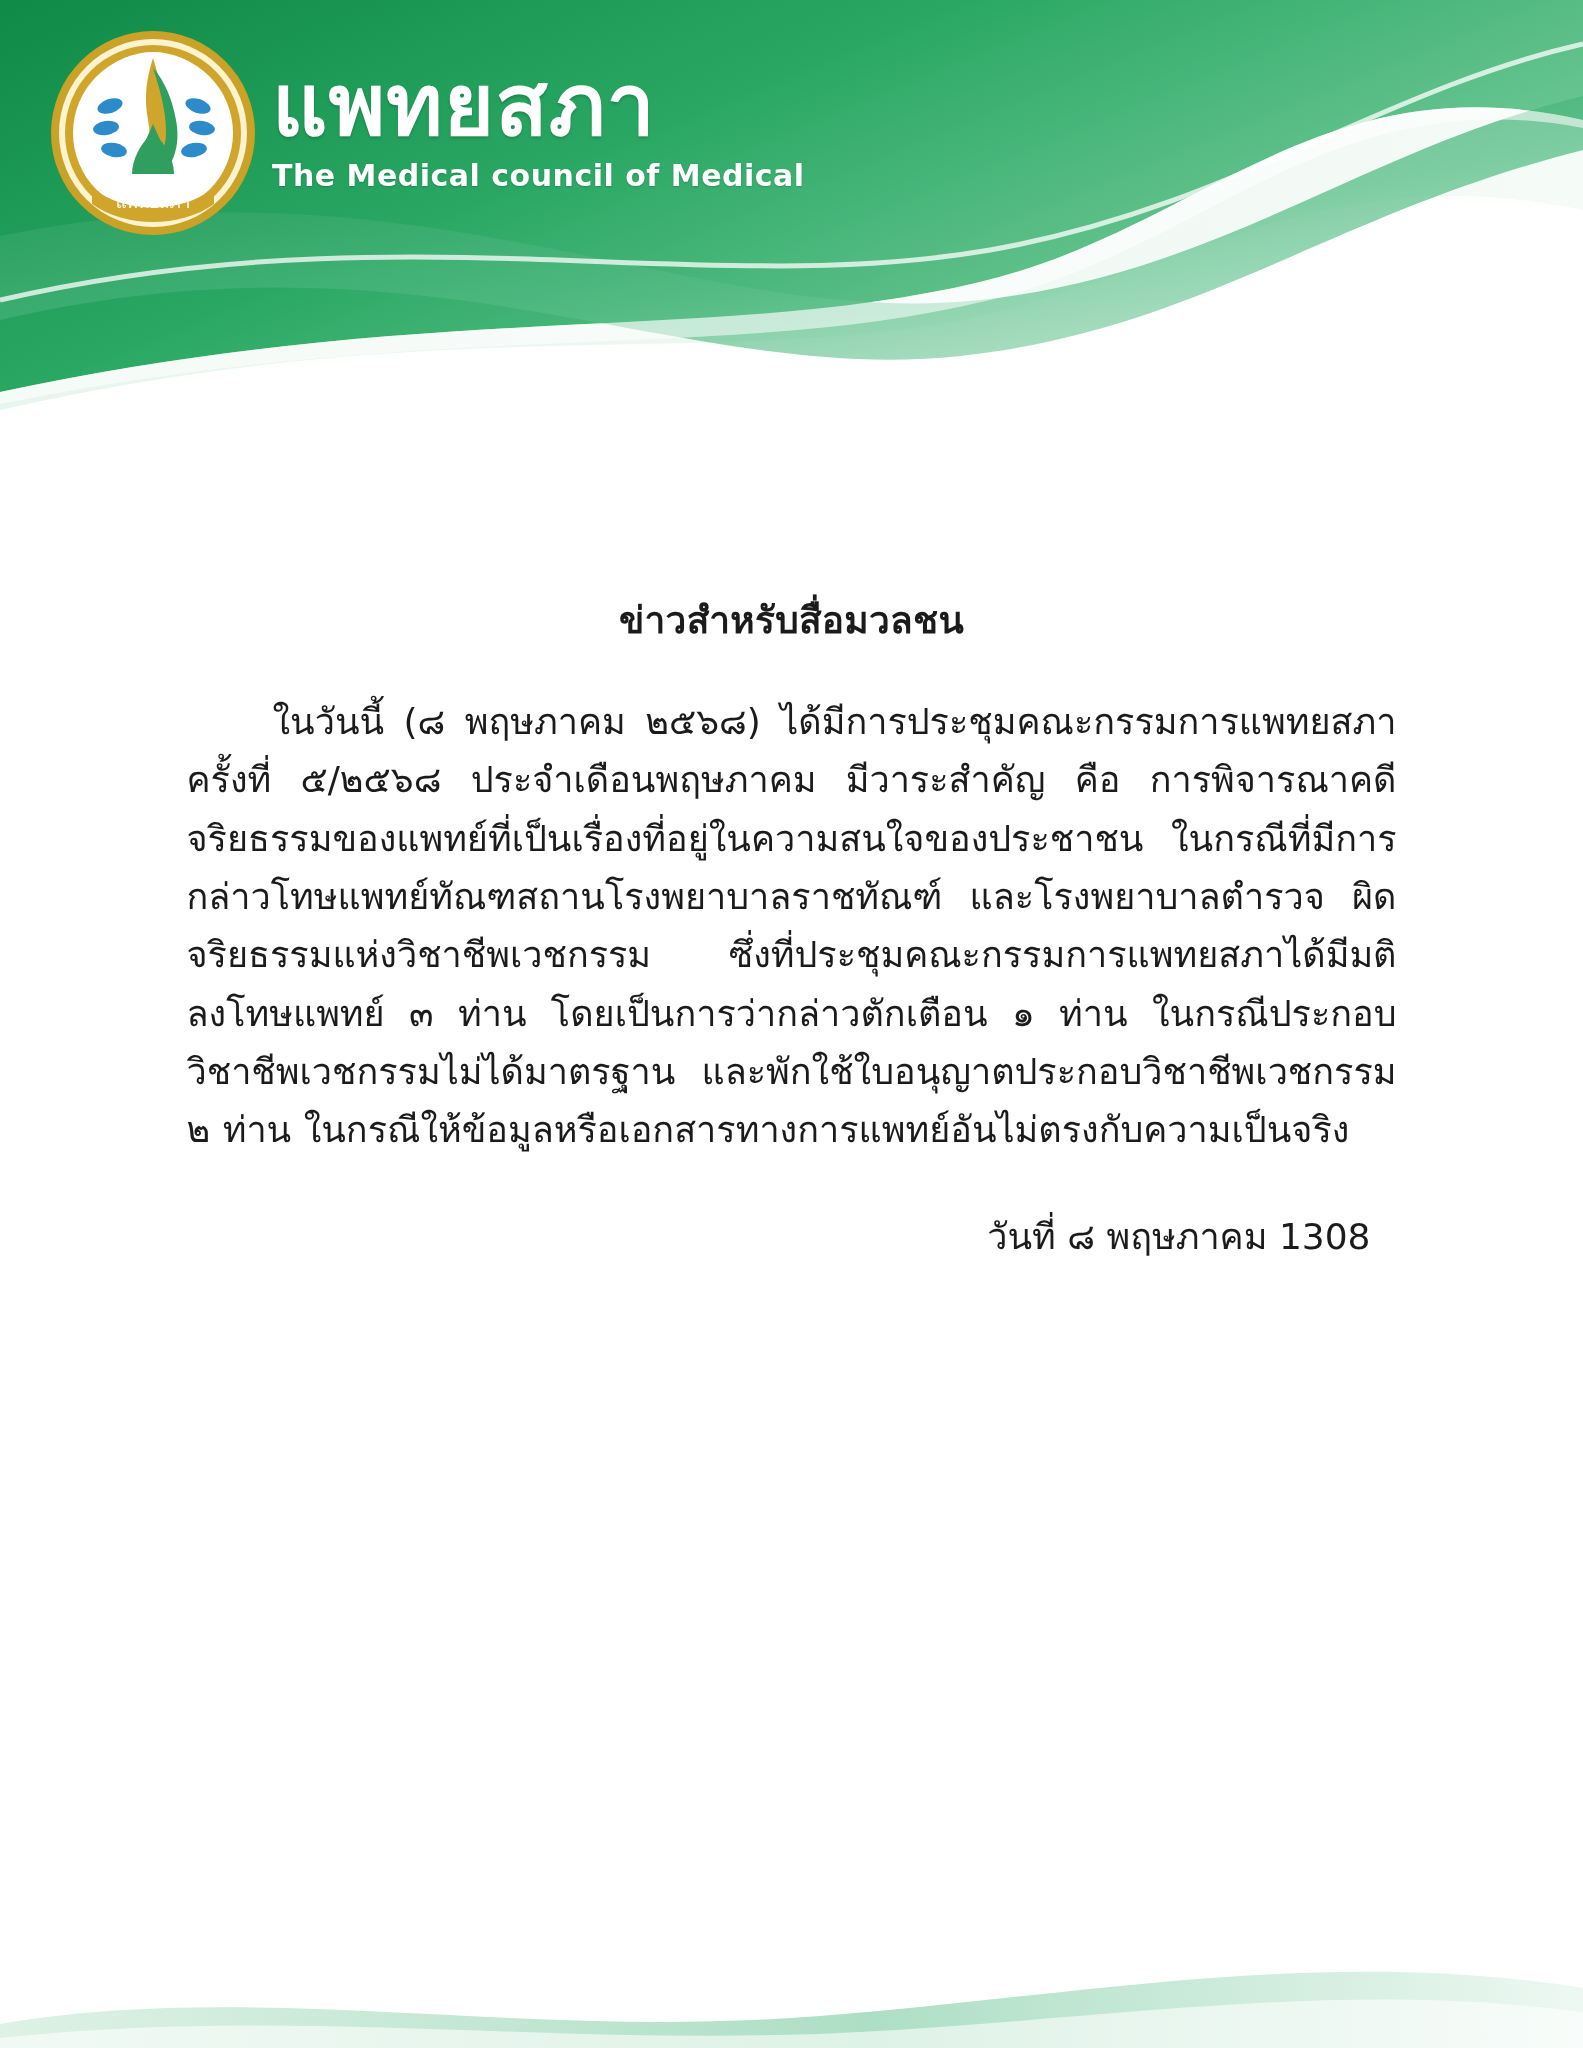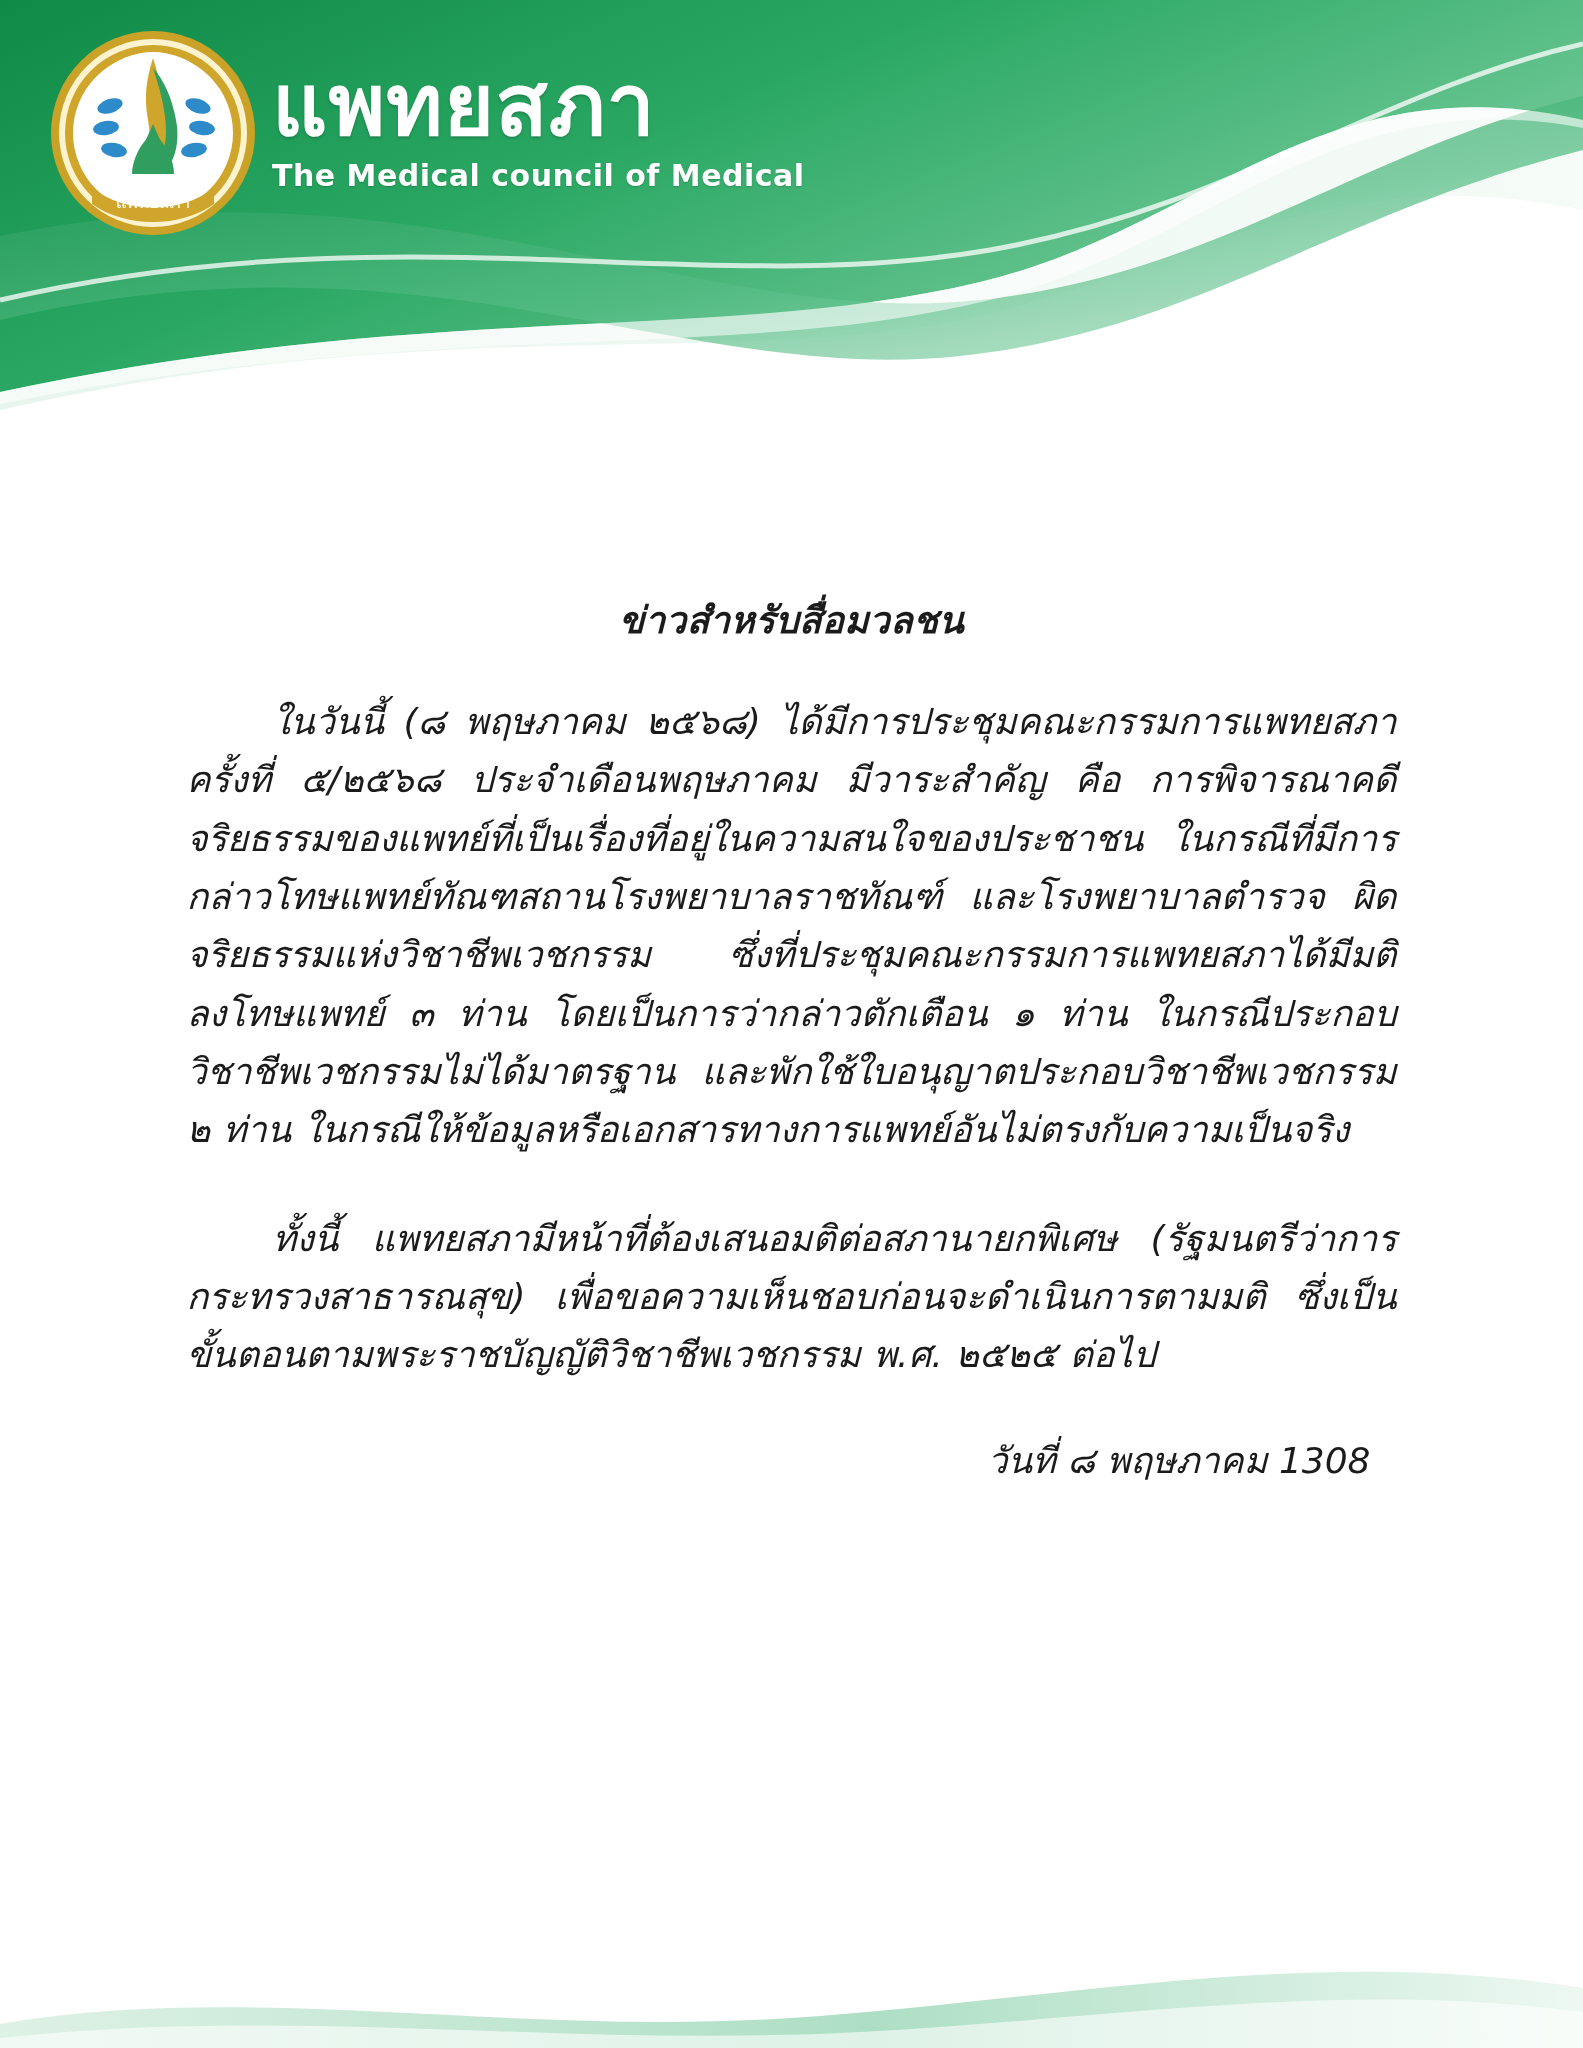--- a/index.html
+++ b/index.html
@@ -75,21 +75,20 @@
     text-shadow: 0 1px 2px rgba(0,0,0,0.18);
     white-space: nowrap;
   }
 
   
   .doc {
     position: absolute;
     left: 0;
     top: 470px;
     width: 1583px;
-    font-style: italic;
   }
   .doc-inner {
     margin: 0 auto;
     width: 1210px;
   }
   .doc-title {
     text-align: center;
     font-size: 37px;
     font-weight: bold;
     margin-top: 120px;
@@ -198,21 +197,20 @@
     <div class="wordmark-en">The Medical council of Medical</div>
   </div>
 </div>
 
 <div class="doc">
   <div class="doc-inner">
     <h1 class="doc-title">ข่าวสำหรับสื่อมวลชน</h1>
 
     <p class="para">ในวันนี้ (๘ พฤษภาคม ๒๕๖๘) ได้มีการประชุมคณะกรรมการแพทยสภา ครั้งที่ ๕/๒๕๖๘ ประจำเดือนพฤษภาคม มีวาระสำคัญ คือ การพิจารณาคดีจริยธรรมของแพทย์ที่เป็นเรื่องที่อยู่ในความสนใจของประชาชน ในกรณีที่มีการกล่าวโทษแพทย์ทัณฑสถานโรงพยาบาลราชทัณฑ์ และโรงพยาบาลตำรวจ ผิดจริยธรรมแห่งวิชาชีพเวชกรรม ซึ่งที่ประชุมคณะกรรมการแพทยสภาได้มีมติลงโทษแพทย์ ๓ ท่าน โดยเป็นการว่ากล่าวตักเตือน ๑ ท่าน ในกรณีประกอบวิชาชีพเวชกรรมไม่ได้มาตรฐาน และพักใช้ใบอนุญาตประกอบวิชาชีพเวชกรรม ๒ ท่าน ในกรณีให้ข้อมูลหรือเอกสารทางการแพทย์อันไม่ตรงกับความเป็นจริง</p>
 
-    <p class="para second">ทั้งนี้ แพทยสภามีหน้าที่ต้องเสนอมติต่อสภานายกพิเศษ (รัฐมนตรีว่าการกระทรวงสาธารณสุข) เพื่อขอความเห็นชอบก่อนจะดำเนินการตามมติ ซึ่งเป็นขั้นตอนตามพระราชบัญญัติวิชาชีพเวชกรรม พ.ศ. ๒๕๒๕ ต่อไป</p>
 
     <div class="signature">วันที่ ๘ พฤษภาคม 1308</div>
   </div>
 </div>
 
 <div class="footer">
   <svg viewBox="0 0 1583 120" preserveAspectRatio="none" width="1583" height="120">
     <defs>
       <linearGradient id="fGreen" x1="0" y1="0" x2="1" y2="0">
         <stop offset="0%" stop-color="#d8efe1"></stop>

